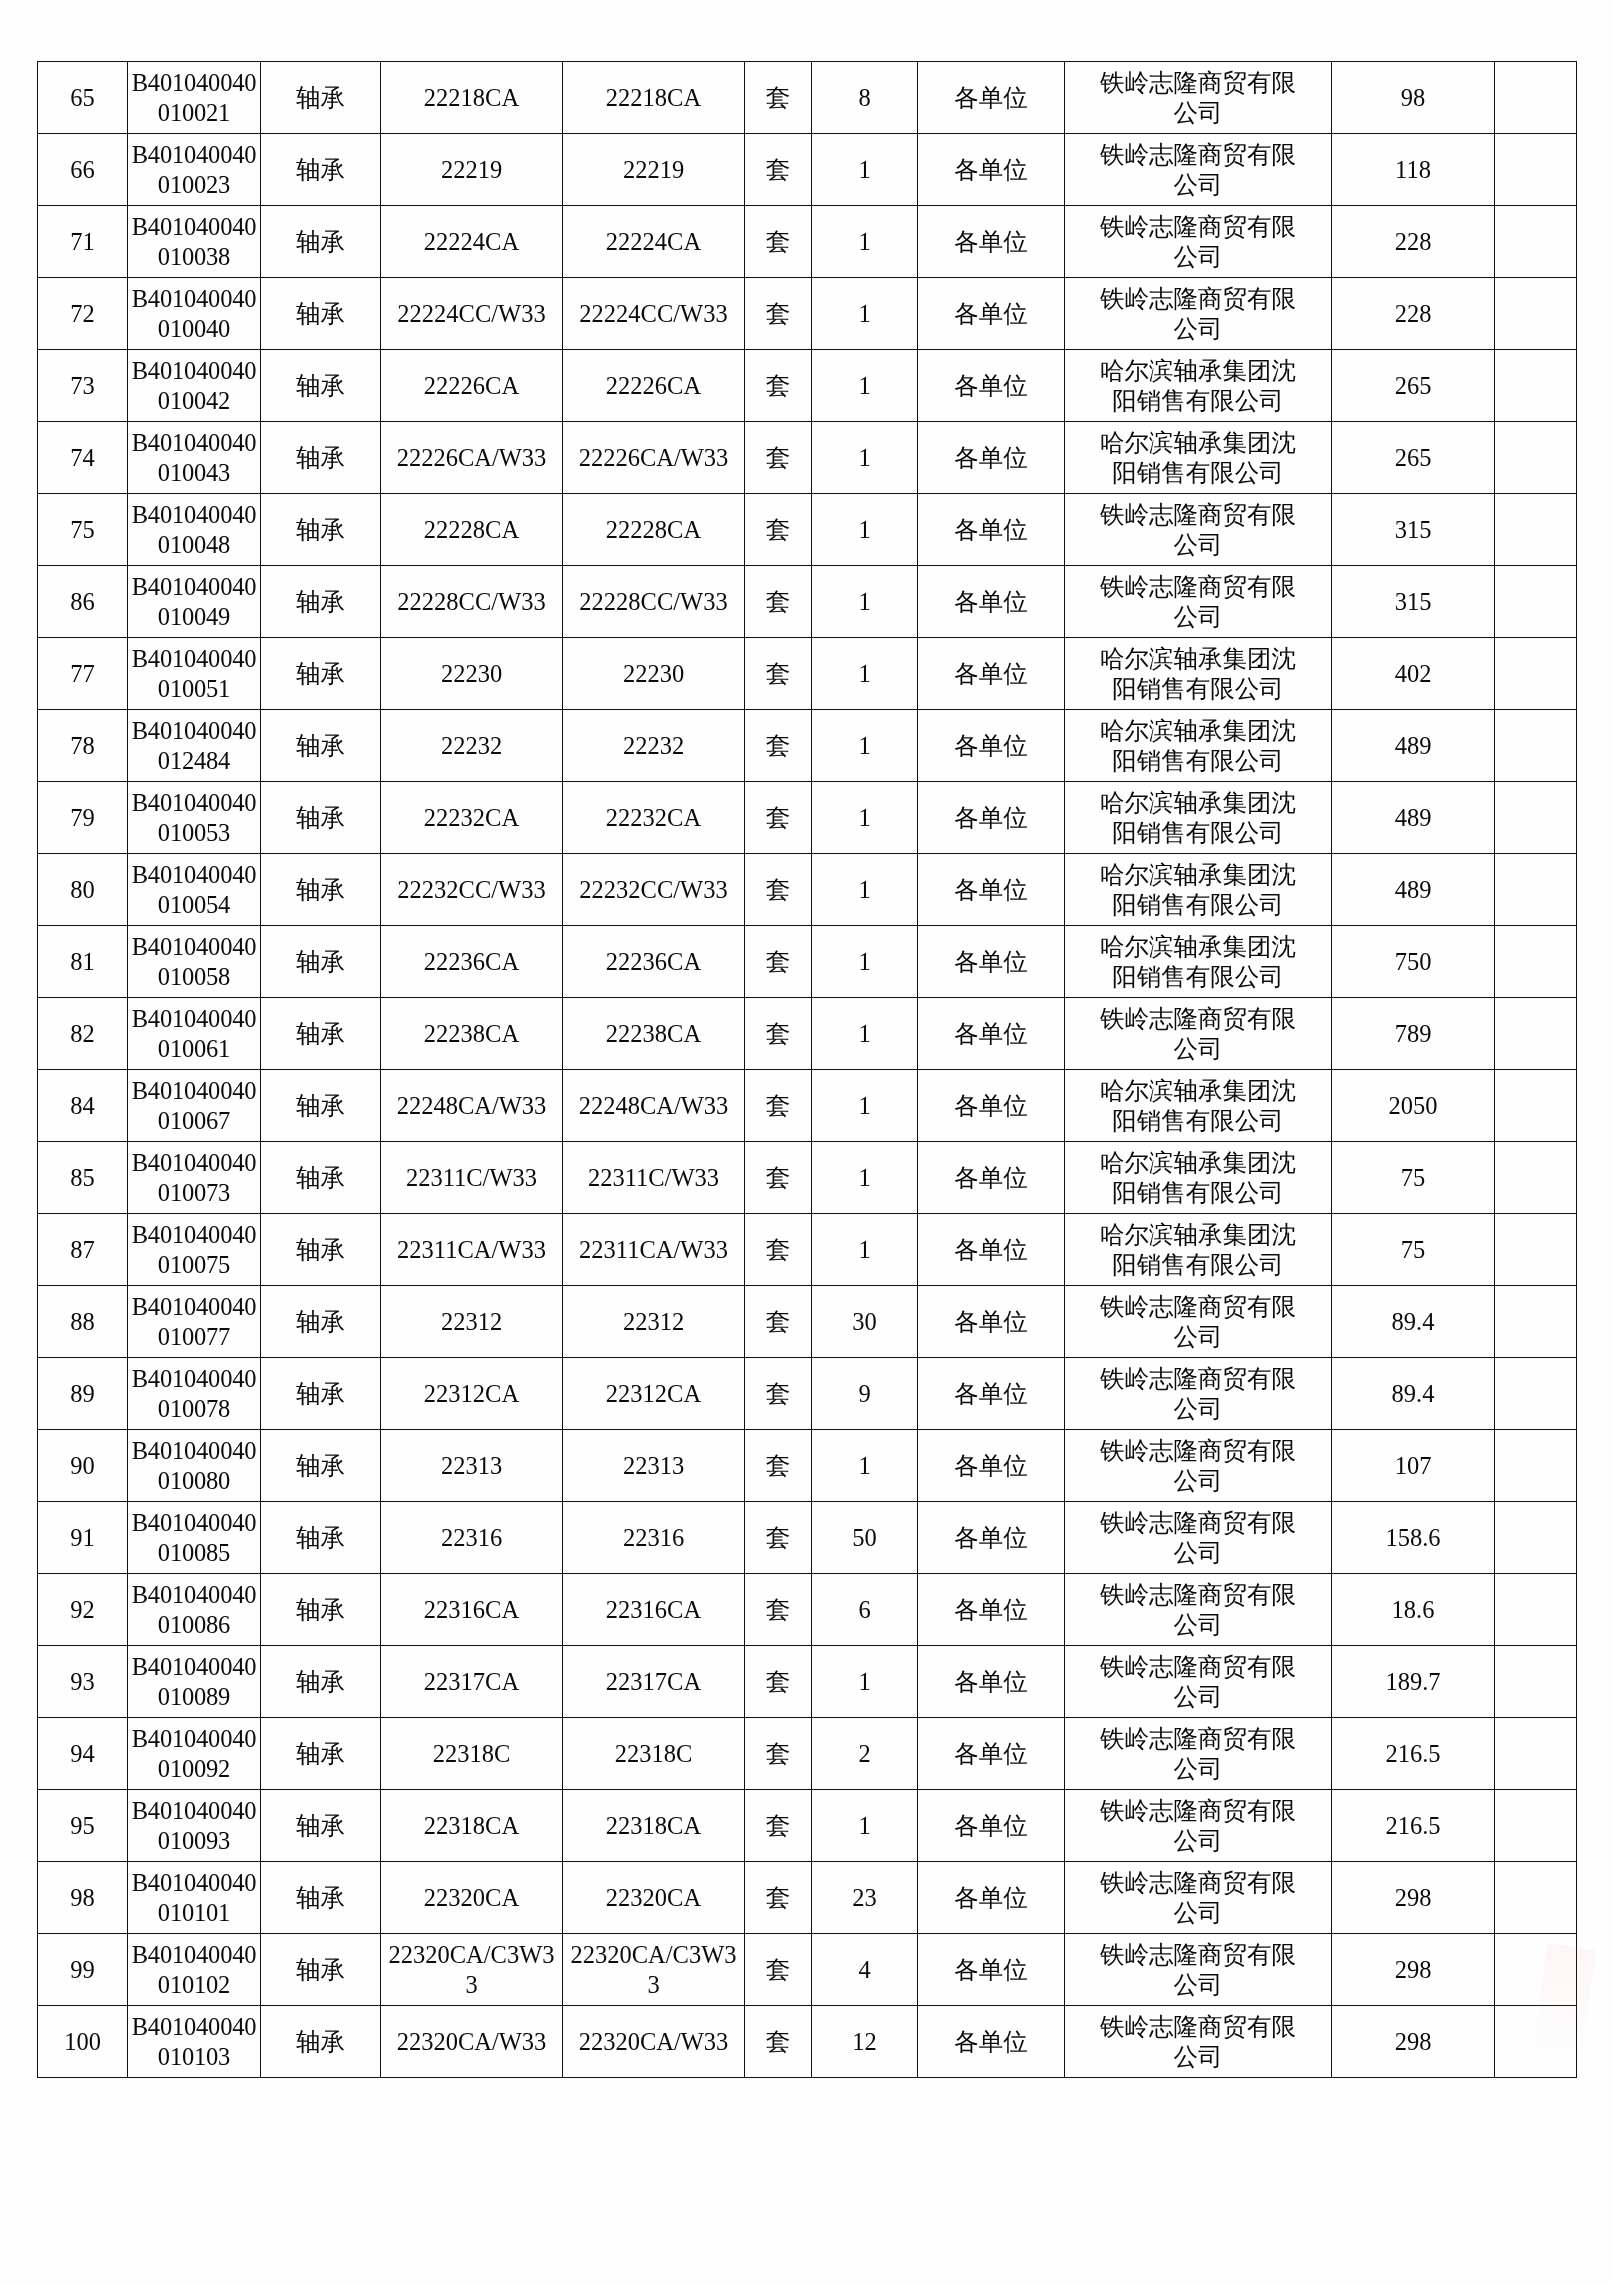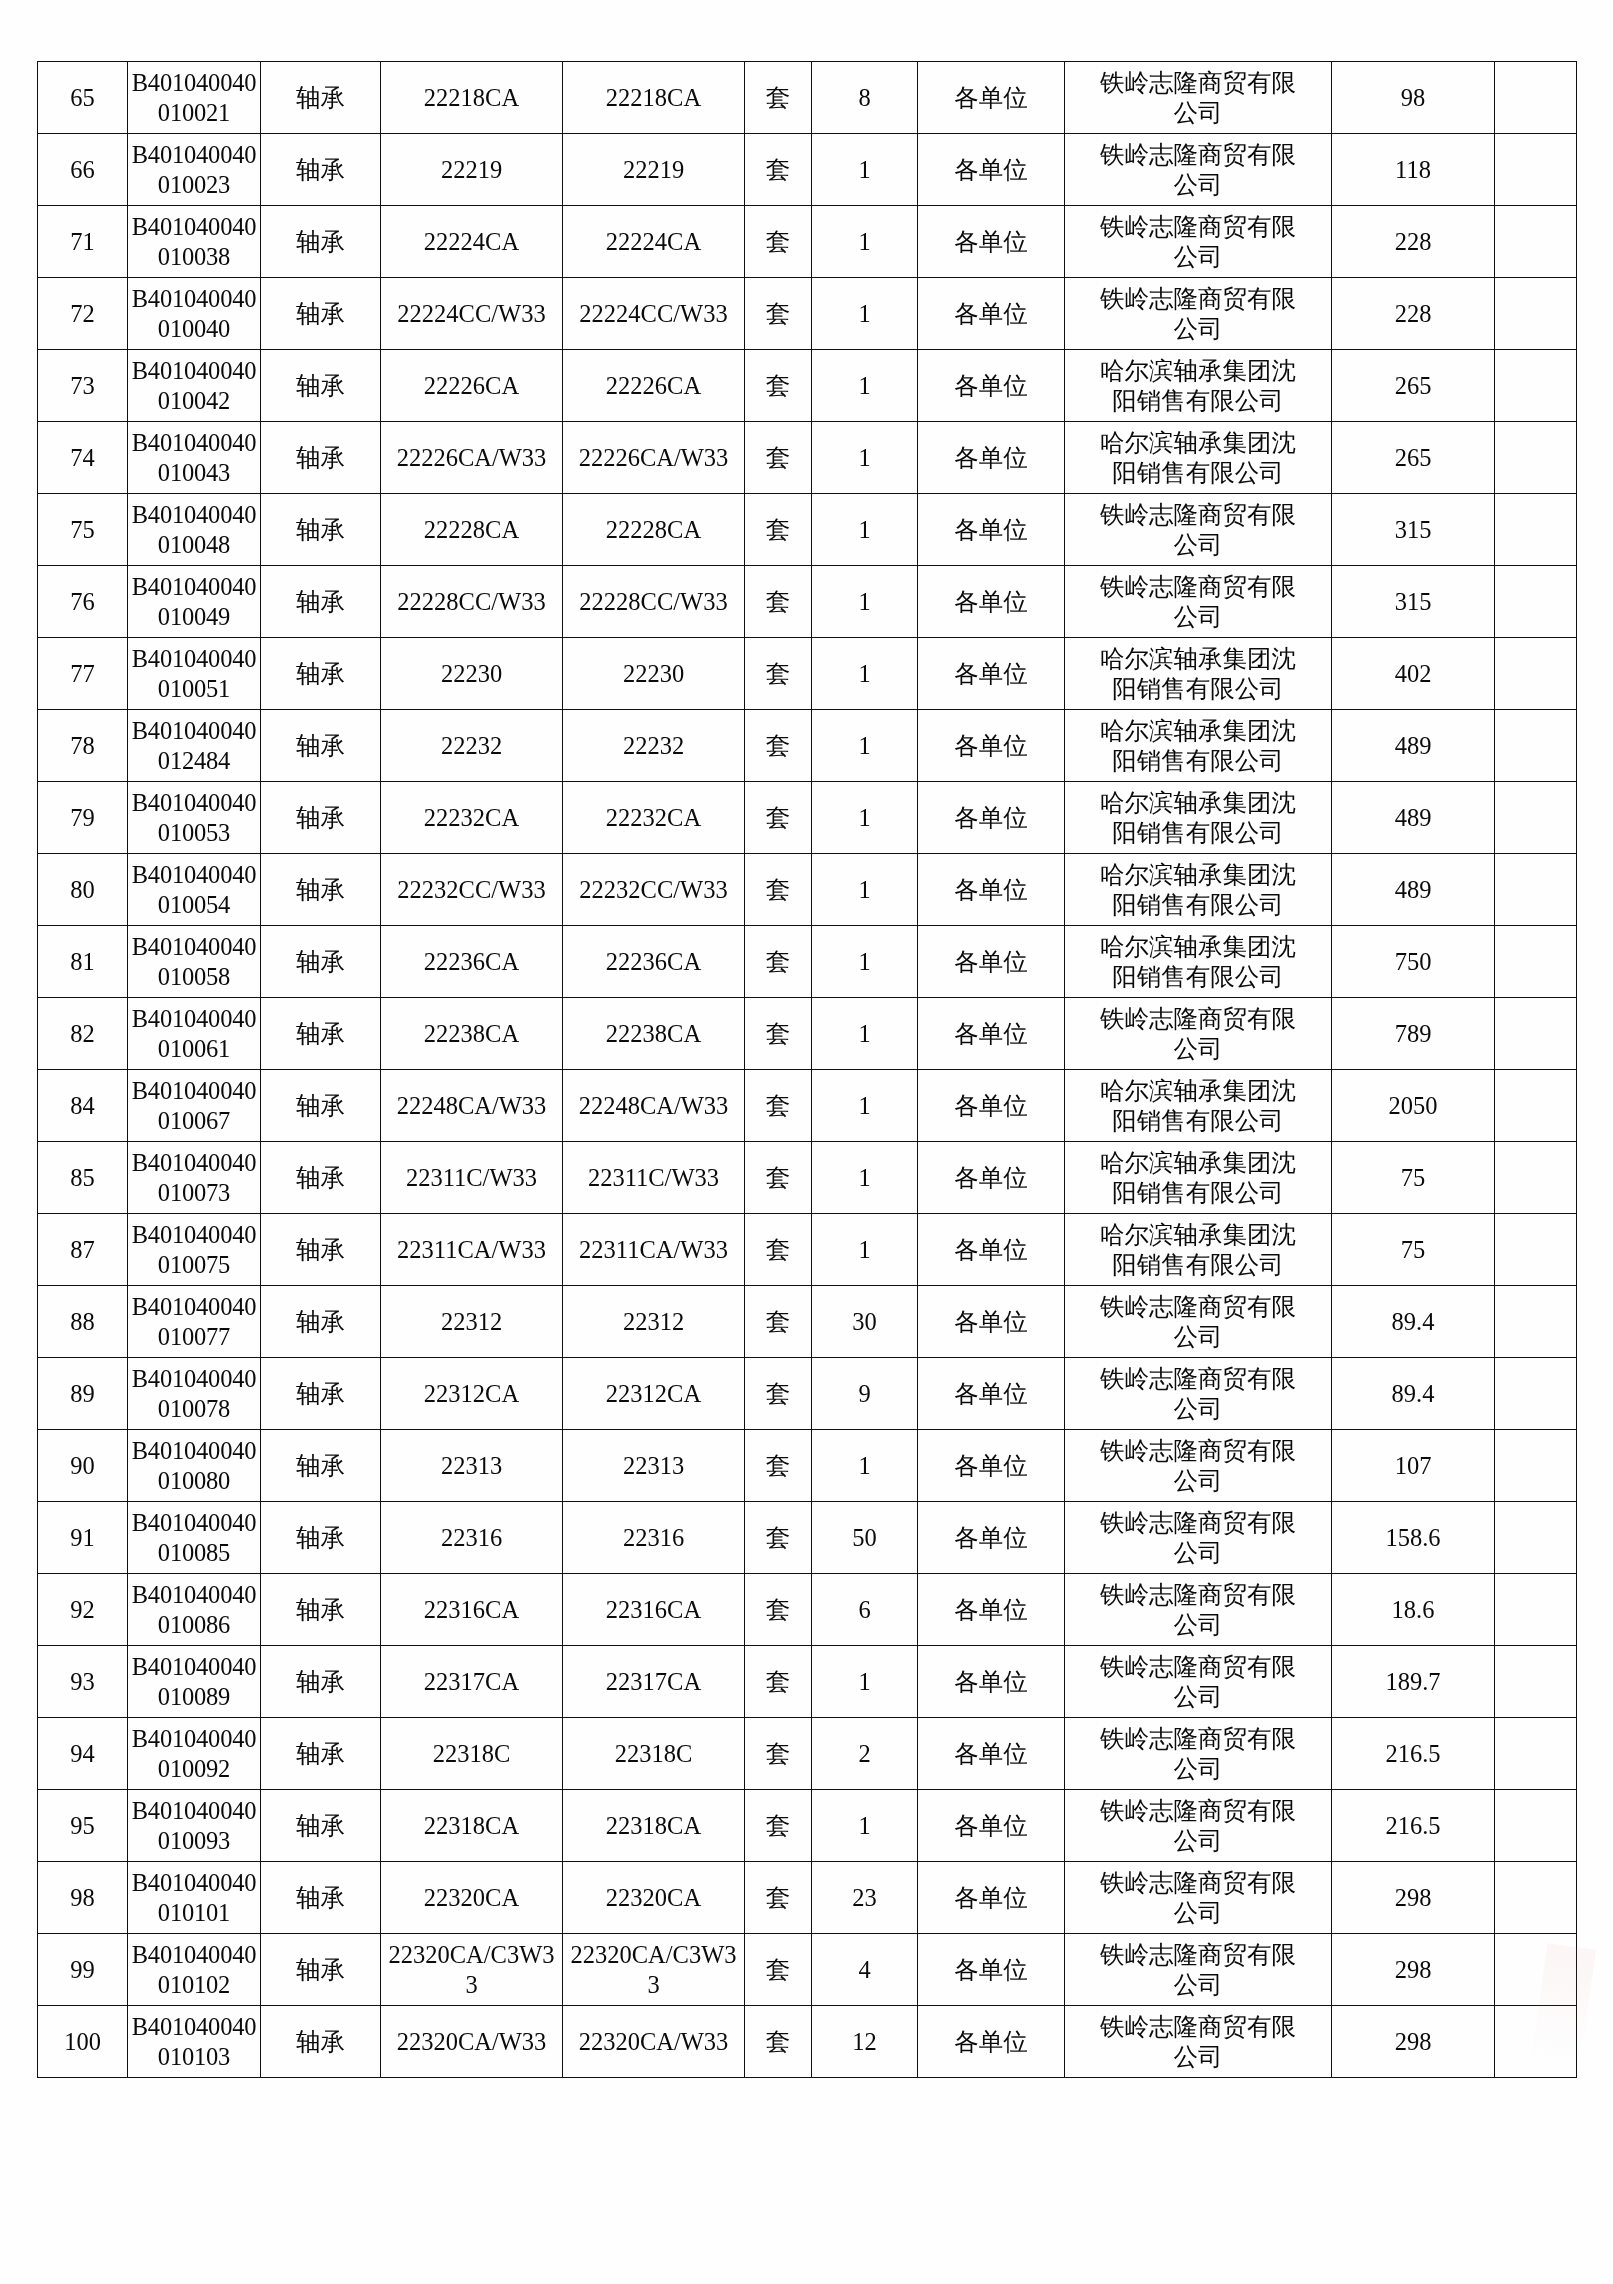--- a/index.html
+++ b/index.html
@@ -250,21 +250,21 @@
             <td class="cell-qty">1</td>
             <td class="cell-dept">各单位</td>
             <td class="cell-supplier">
               <div>铁岭志隆商贸有限</div>
               <div>公司</div>
             </td>
             <td class="cell-price">315</td>
             <td class="cell-blank"></td>
           </tr>
           <tr>
-            <td class="cell-no">76</td>
+            <td class="cell-no">86</td>
             <td class="cell-code">
               <div>B401040040</div>
               <div>010049</div>
             </td>
             <td class="cell-name">轴承</td>
             <td class="cell-spec">22228CC/W33</td>
             <td class="cell-model">22228CC/W33</td>
             <td class="cell-unit">套</td>
             <td class="cell-qty">1</td>
             <td class="cell-dept">各单位</td>

